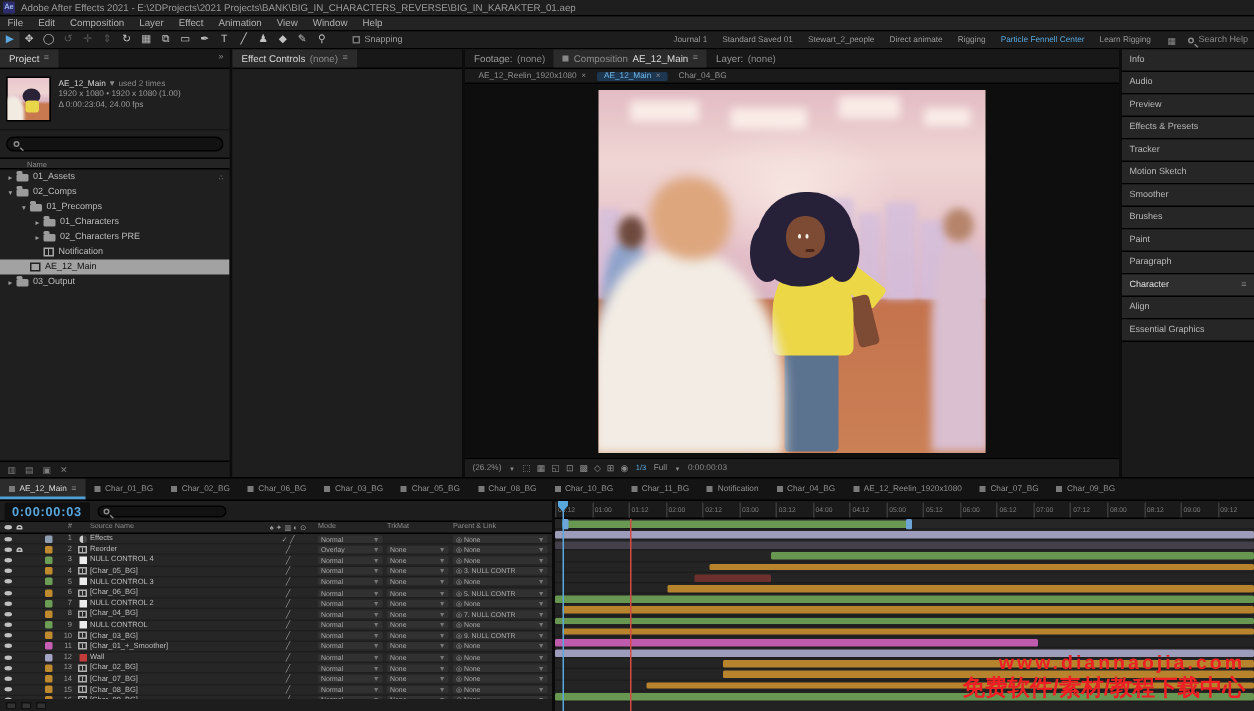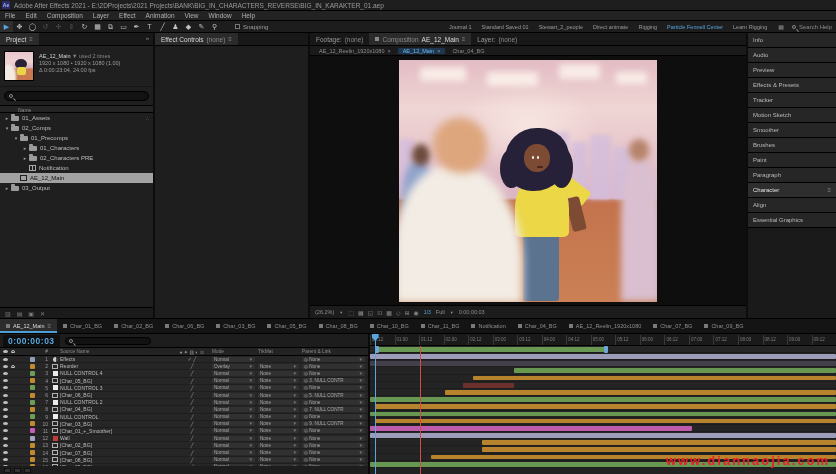--- a/index.html
+++ b/index.html
@@ -1123,15 +1123,16 @@
           <div class="seg" style="left:13%;width:87%;background:#c08a2e"></div>
         </div>
         <div class="brow">
           <div class="seg" style="left:0%;width:100%;background:#6d9e55"></div>
         </div>
       </div>
     <div id="cti" style="left: 1%;"></div>
     <div id="playhead" style="left: 10.7%;"></div>
     <div id="watermark" style="color: rgb(237, 31, 36);">
       <div class="w1">www.diannaojia.com</div>
+      <div class="w2">免费软件/素材/教程下载中心</div>
     </div>
   </div>
 </div>
 
 </body></html>

